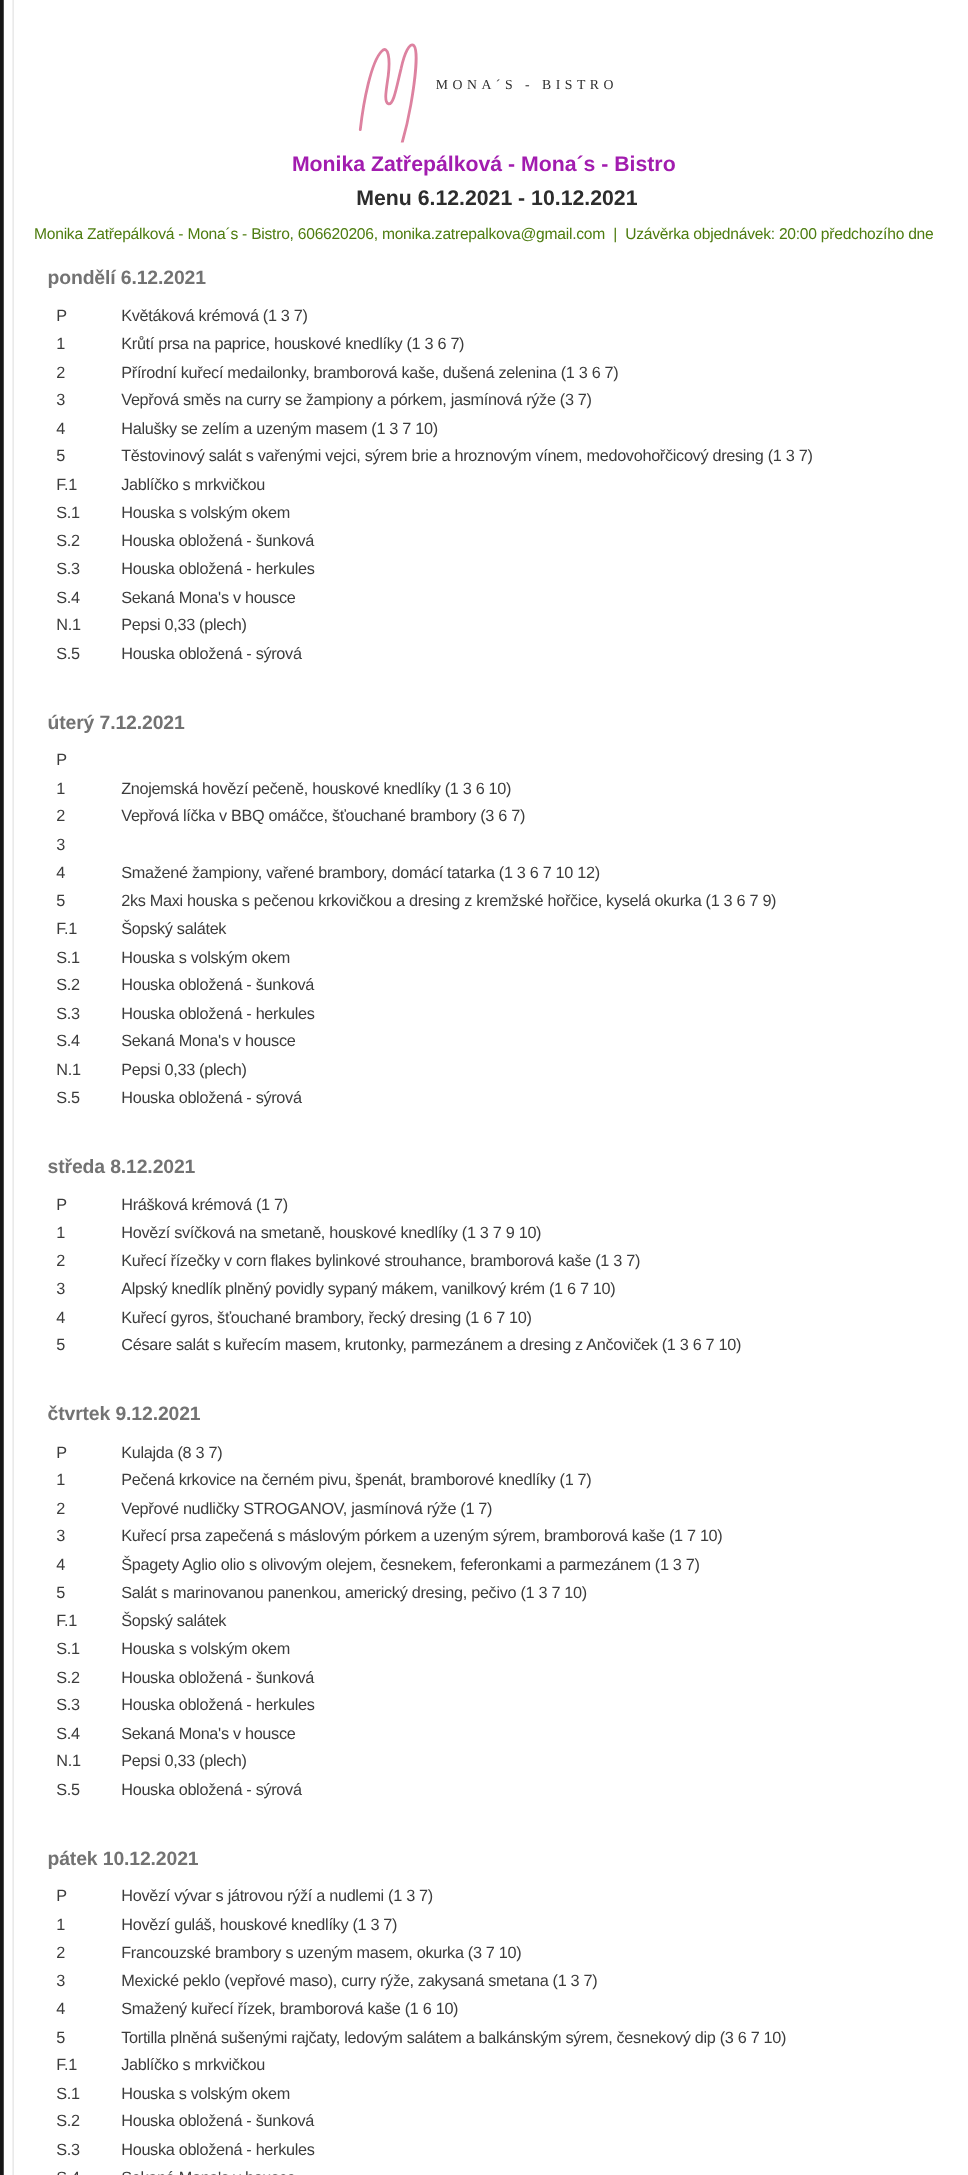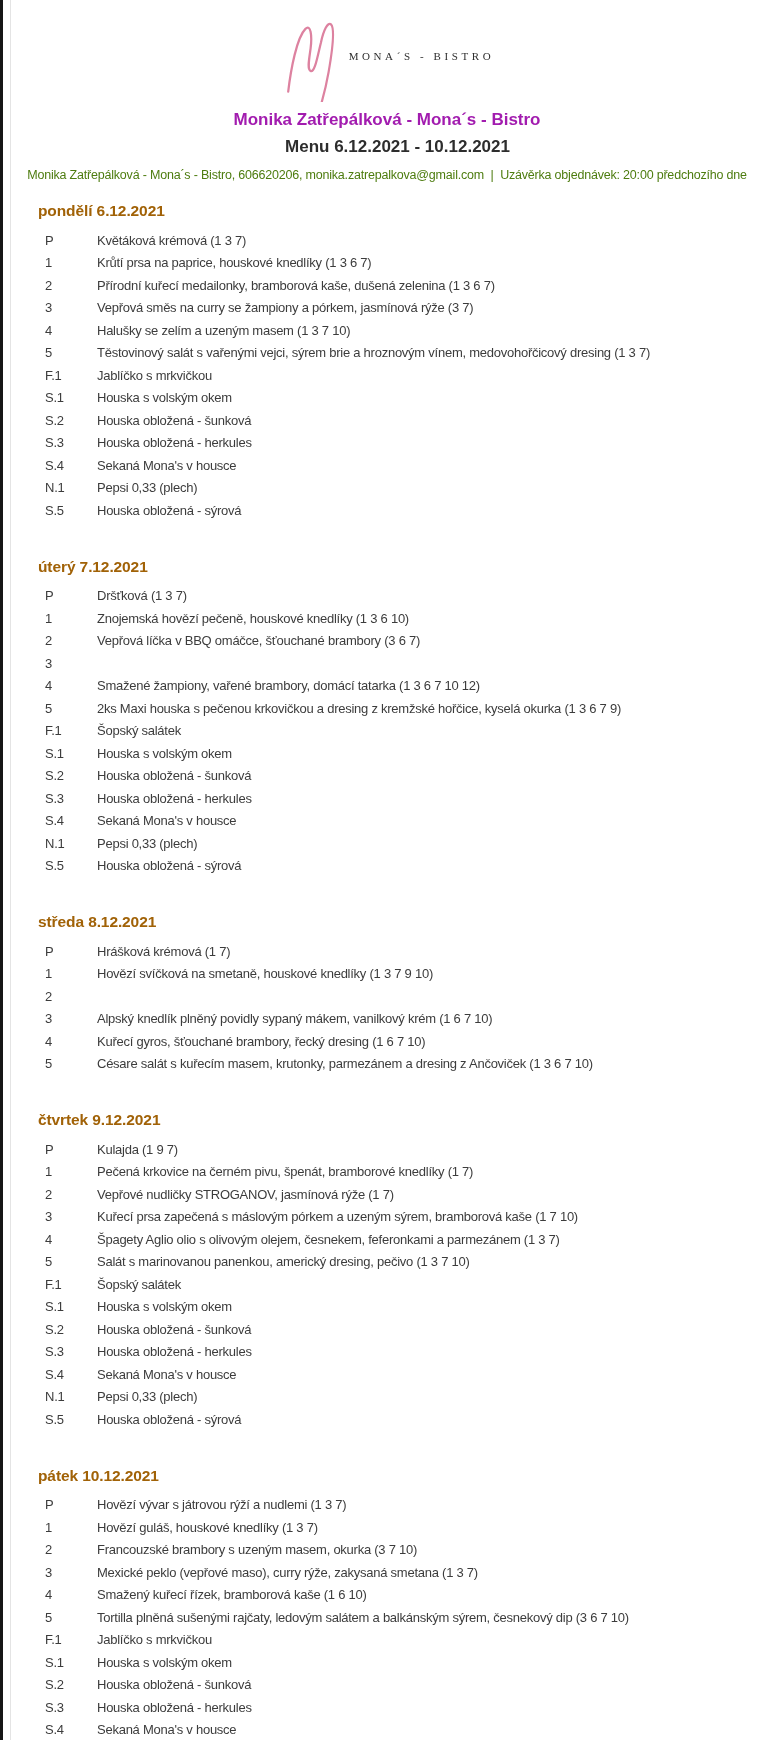--- a/index.html
+++ b/index.html
@@ -2,33 +2,33 @@
 <html lang="cs"><head>
 <meta charset="utf-8">
 <style>
   html, body { margin:0; padding:0; background:#ffffff; }
   body { font-family:"Liberation Sans","DejaVu Sans",sans-serif; color:#3a3a3a; }
   .page { position:relative; width:774px; min-height:1740px; background:#ffffff; overflow:hidden; }
 
   .edge-strip { position:absolute; left:0; top:0; width:3px; height:1740px; background:#161616; }
   .edge-line  { position:absolute; left:10px; top:0; width:1px; height:1740px; background:#e4e4e4; }
 
-  .logo-block { display:flex; justify-content:center; align-items:center; padding-top:16px; height:86px; }
+  .logo-block { display:flex; justify-content:center; align-items:center; padding-top:28px; height:86px; }
   .monogram { width:56px; height:86px; flex:0 0 auto; }
   .brand-text { font-family:"Liberation Serif","DejaVu Serif",serif; font-size:11px; letter-spacing:3.6px;
                 color:#2f2f2f; margin-left:13px; margin-top:-6px; white-space:nowrap; }
 
   .title    { margin:8px 0 0; text-align:center; font-size:17px; font-weight:bold; color:#a21caf; }
   .subtitle { margin:7px 0 0; text-align:center; font-size:17px; font-weight:bold; color:#2d2d2d;padding-left:21px; }
   .contact  { margin:11px 4px 0; text-align:center; font-size:12.5px; color:#4d7c0f; letter-spacing:-0.2px; }
 
   main { display:block; }
   .day-section { margin:35px 0 0 38px; }
   .day-section:first-child { margin-top:19px; }
-  .day-title { margin:0; font-size:15.5px; font-weight:bold; color:#a16207; line-height:19px; letter-spacing:-0.1px; }
+  .day-title { margin:0; font-size:15.5px; font-weight:bold; color:#737373; line-height:19px; letter-spacing:-0.1px; }
   .day-rows { margin-top:9px; }
   .menu-row { display:flex; align-items:center; height:22.5px; font-size:13px; color:#3c3c3c; letter-spacing:-0.25px; }
   .row-code { flex:0 0 59px; padding-left:7px; box-sizing:border-box; }
   .row-name { flex:1 1 auto; white-space:nowrap; }
 </style>
 </head>
 <body>
 
 <div class="page">
   <div class="edge-strip"></div>
@@ -104,21 +104,20 @@
       </div>
         </div>
   </section>
 
   <section class="day-section">
     <h3 class="day-title">úterý 7.12.2021</h3>
     <div class="day-rows">
 
     <div class="menu-row">
         <span class="row-code">P</span>
-        <span class="row-name">Dršťková (1 3 7)</span>
       </div>
           <div class="menu-row">
         <span class="row-code">1</span>
         <span class="row-name">Znojemská hovězí pečeně, houskové knedlíky (1 3 6 10)</span>
       </div>
           <div class="menu-row">
         <span class="row-code">2</span>
         <span class="row-name">Vepřová líčka v BBQ omáčce, šťouchané brambory (3 6 7)</span>
       </div>
           <div class="menu-row">
@@ -170,20 +169,21 @@
     <div class="menu-row">
         <span class="row-code">P</span>
         <span class="row-name">Hrášková krémová (1 7)</span>
       </div>
           <div class="menu-row">
         <span class="row-code">1</span>
         <span class="row-name">Hovězí svíčková na smetaně, houskové knedlíky (1 3 7 9 10)</span>
       </div>
           <div class="menu-row">
         <span class="row-code">2</span>
+        <span class="row-name">Kuřecí řízečky v corn flakes bylinkové strouhance, bramborová kaše (1 3 7)</span>
       </div>
           <div class="menu-row">
         <span class="row-code">3</span>
         <span class="row-name">Alpský knedlík plněný povidly sypaný mákem, vanilkový krém (1 6 7 10)</span>
       </div>
           <div class="menu-row">
         <span class="row-code">4</span>
         <span class="row-name">Kuřecí gyros, šťouchané brambory, řecký dresing (1 6 7 10)</span>
       </div>
           <div class="menu-row">
@@ -192,21 +192,21 @@
       </div>
         </div>
   </section>
 
   <section class="day-section">
     <h3 class="day-title">čtvrtek 9.12.2021</h3>
     <div class="day-rows">
 
     <div class="menu-row">
         <span class="row-code">P</span>
-        <span class="row-name">Kulajda (1 9 7)</span>
+        <span class="row-name">Kulajda (8 3 7)</span>
       </div>
           <div class="menu-row">
         <span class="row-code">1</span>
         <span class="row-name">Pečená krkovice na černém pivu, špenát, bramborové knedlíky (1 7)</span>
       </div>
           <div class="menu-row">
         <span class="row-code">2</span>
         <span class="row-name">Vepřové nudličky STROGANOV, jasmínová rýže (1 7)</span>
       </div>
           <div class="menu-row">

